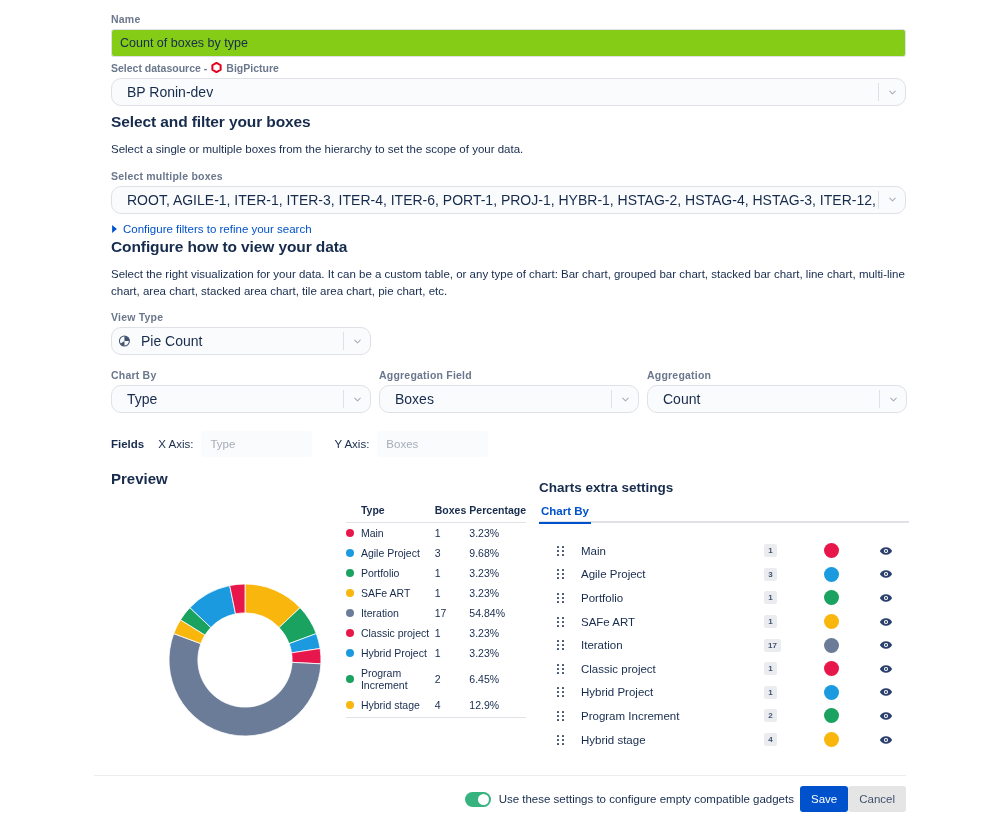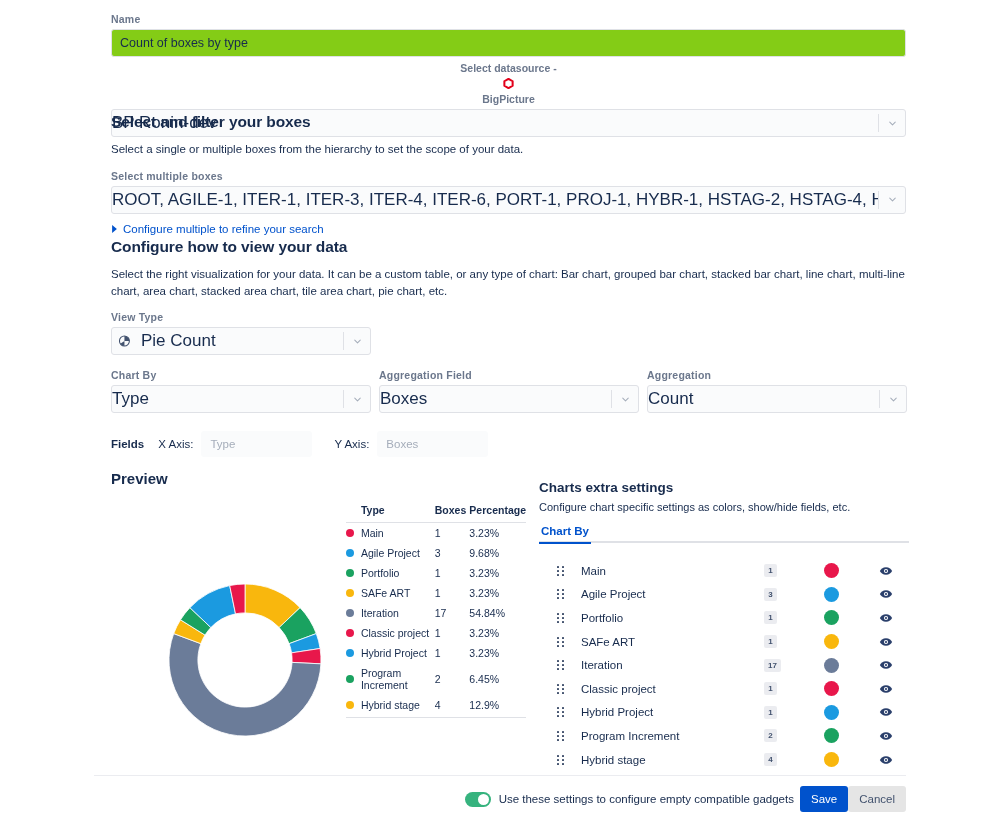--- a/index.html
+++ b/index.html
@@ -29,26 +29,26 @@
     display: flex;
     align-items: center;
     padding: 0 8px;
     font-size: 12.5px;
     color: #172B4D;
   }
   .input-box.white { background:#84cc16; }
   .select-box {
     border: 1px solid #DFE1E6;
     background: #FAFBFC;
-    border-radius: 3px;
+    border-radius: 10px;
     height: 28px;
     display: flex;
     align-items: center;
-    padding: 0 0 0 0;
-    font-size: 17px;
+    padding: 0 0 0 15px;
+    font-size: 14px;
     color: #172B4D;
     position: relative;
     overflow: hidden;
   }
   .select-box .val {
     flex: 1;
     white-space: nowrap;
     overflow: hidden;
     text-overflow: clip;
   }
@@ -80,21 +80,21 @@
     color: #0052CC;
     text-decoration: none;
   }
 
   
   .row-name      { position:absolute; left:111px; top:13px;  width:795px; }
   .row-ds        { position:absolute; left:111px; top:62px;  width:795px; }
   .sec-boxes     { position:absolute; left:111px; top:113px; width:795px; }
   .sec-view      { position:absolute; left:111px; top:238px; width:795px; }
 
-  .ds-label { font-size:10.5px; color:#6B778C; font-weight:600; display:flex; align-items:center; gap:4px; margin-bottom:4px;flex-direction:column;}
+  .ds-label { font-size:10.5px; color:#6B778C; font-weight:600; display:flex; gap:4px; margin-bottom:4px;}
   .bp-logo { width:11px; height:11px; display:inline-block; }
 
   
   .three {
     display: grid;
     grid-template-columns: 260px 260px 260px;
     gap: 0 8px;
     margin-top: 14px;
   }
   .three > div:nth-child(1) { width: 260px; }
@@ -256,21 +256,21 @@
             <path d="M6 9l6 6 6-6" fill="none" stroke="currentColor" stroke-width="2.2" stroke-linecap="round" stroke-linejoin="round"></path>
           </svg>
       </span>
     </div>
     <div style="margin-top:9px;display:flex;align-items:center;gap:5px;">
       <span style="color:#0052CC;display:flex;">
         <svg width="7" height="8" viewBox="0 0 8 10">
             <path d="M1 0l6 5-6 5z" fill="#0052CC"></path>
           </svg>
       </span>
-      <a class="link" href="#">Configure multiple to refine your search</a>
+      <a class="link" href="#">Configure filters to refine your search</a>
     </div>
   </div>
 
   <div class="sec-view">
     <h2 class="section">Configure how to view your data</h2>
     <p class="section-desc">Select the right visualization for your data. It can be a custom table, or any type of chart: Bar chart, grouped bar chart, stacked bar chart, line chart, multi-line chart, area chart, stacked area chart, tile area chart, pie chart, etc.</p>
 
     <div class="viewtype">
       <div class="field-label">View Type</div>
       <div class="select-box">
@@ -440,21 +440,20 @@
             <td class="c-type">Hybrid stage</td>
             <td class="c-boxes">4</td>
             <td class="c-pct">12.9%</td>
           </tr>
         </tbody>
     </table>
   </div>
 
   <div class="extra">
     <h3>Charts extra settings</h3>
-    <p>Configure chart specific settings as colors, show/hide fields, etc.</p>
     <div class="tabs">
       <span class="tab">Chart By</span>
     </div>
     <div class="srows" id="settings-rows">
         <div class="srow">
           <span class="drag">
             <span class="grid6">
               <i></i>
               <i></i>
               <i></i>

